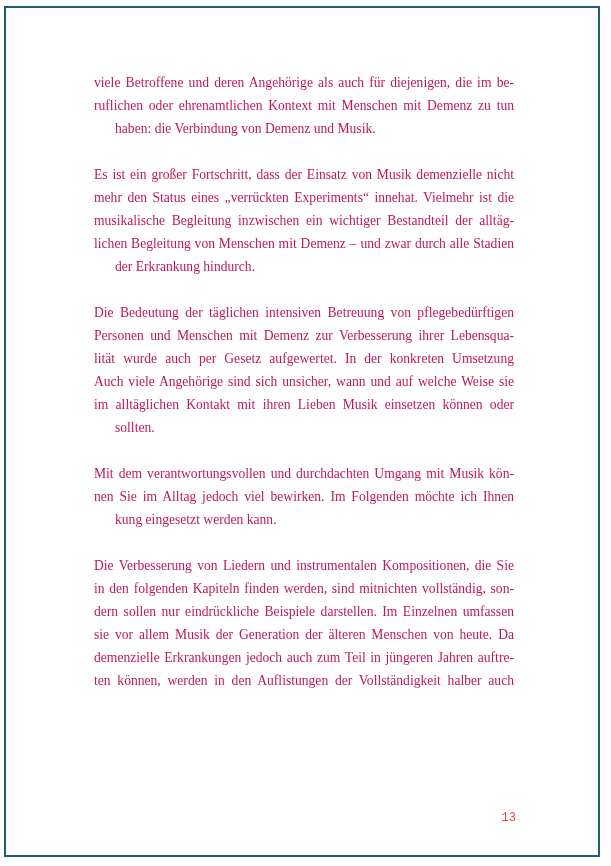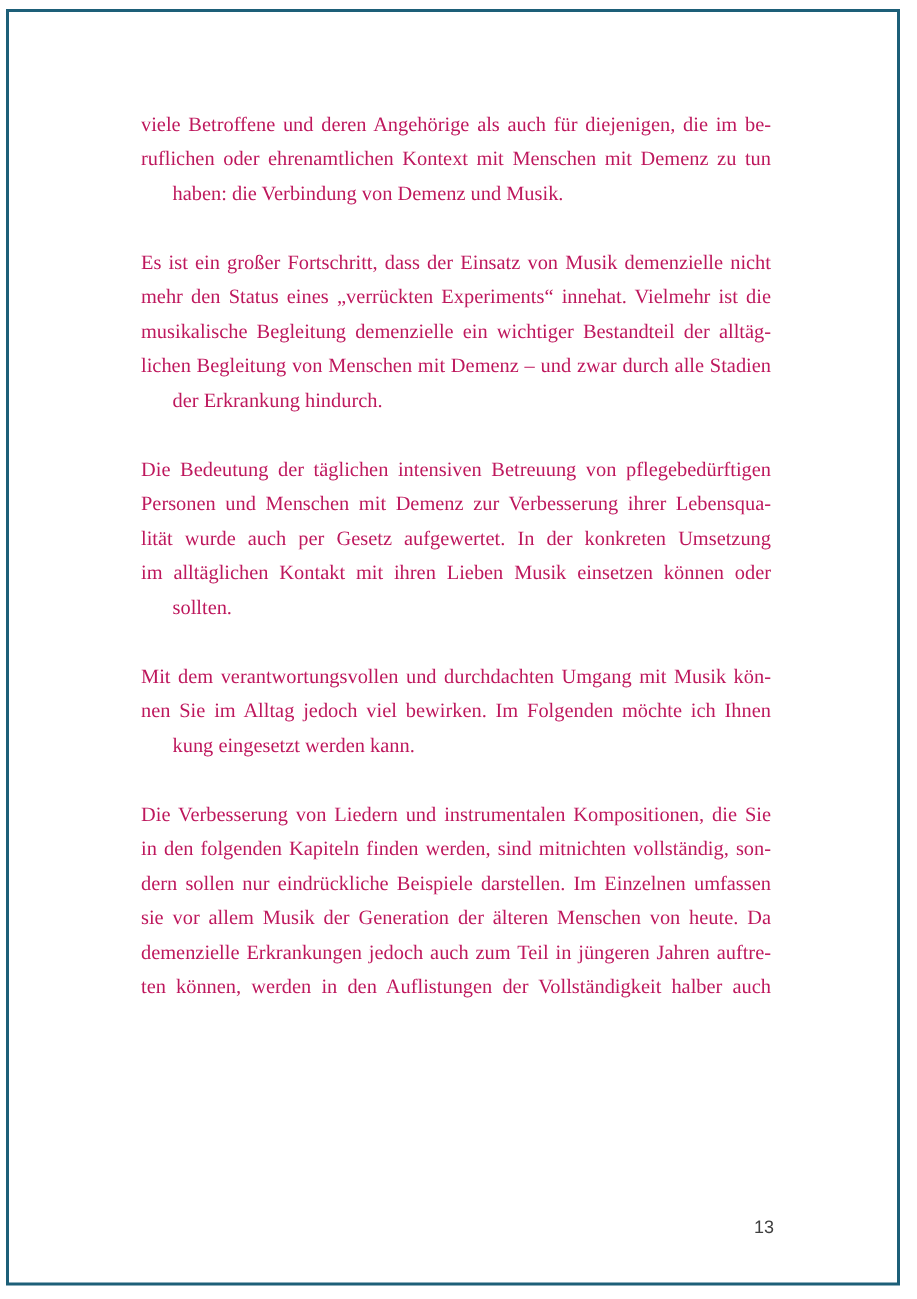--- a/index.html
+++ b/index.html
@@ -49,47 +49,48 @@
     .line.last {
       text-align-last: left;
       margin-left: 21px;
     }
     .page-number {
       position: absolute;
       left: 496px;
       top: 811px;
       width: 20px;
       text-align: right;
-      font-family: Liberation Sans, sans-serif;
+      font-family: Liberation Mono, monospace;
       font-size: 12px;
-      color: #404040;
+      color: #ef4444;
     }
   </style>
 </head>
 <body>
 
 <div class="page-frame" style="border-color: rgb(29, 95, 120);"></div>
 
 <div class="text-block">
   <p class="para">
     <span class="line">viele Betroffene und deren Angehörige als auch für diejenigen, die im be-</span>
     <span class="line">ruflichen oder ehrenamtlichen Kontext mit Menschen mit Demenz zu tun</span>
     <span class="line last">haben: die Verbindung von Demenz und Musik.</span>
   </p>
   <p class="para">
     <span class="line">Es ist ein großer Fortschritt, dass der Einsatz von Musik demenzielle nicht</span>
     <span class="line">mehr den Status eines „verrückten Experiments“ innehat. Vielmehr ist die</span>
-    <span class="line">musikalische Begleitung demenzielle ein wichtiger Bestandteil der alltäg-</span>
+    <span class="line">musikalische Begleitung inzwischen ein wichtiger Bestandteil der alltäg-</span>
     <span class="line">lichen Begleitung von Menschen mit Demenz – und zwar durch alle Stadien</span>
     <span class="line last">der Erkrankung hindurch.</span>
   </p>
   <p class="para">
     <span class="line">Die Bedeutung der täglichen intensiven Betreuung von pflegebedürftigen</span>
     <span class="line">Personen und Menschen mit Demenz zur Verbesserung ihrer Lebensqua-</span>
     <span class="line">lität wurde auch per Gesetz aufgewertet. In der konkreten Umsetzung</span>
+    <span class="line">Auch viele Angehörige sind sich unsicher, wann und auf welche Weise sie</span>
     <span class="line">im alltäglichen Kontakt mit ihren Lieben Musik einsetzen können oder</span>
     <span class="line last">sollten.</span>
   </p>
   <p class="para">
     <span class="line">Mit dem verantwortungsvollen und durchdachten Umgang mit Musik kön-</span>
     <span class="line">nen Sie im Alltag jedoch viel bewirken. Im Folgenden möchte ich Ihnen</span>
     <span class="line last">kung eingesetzt werden kann.</span>
   </p>
   <p class="para">
     <span class="line">Die Verbesserung von Liedern und instrumentalen Kompositionen, die Sie</span>

